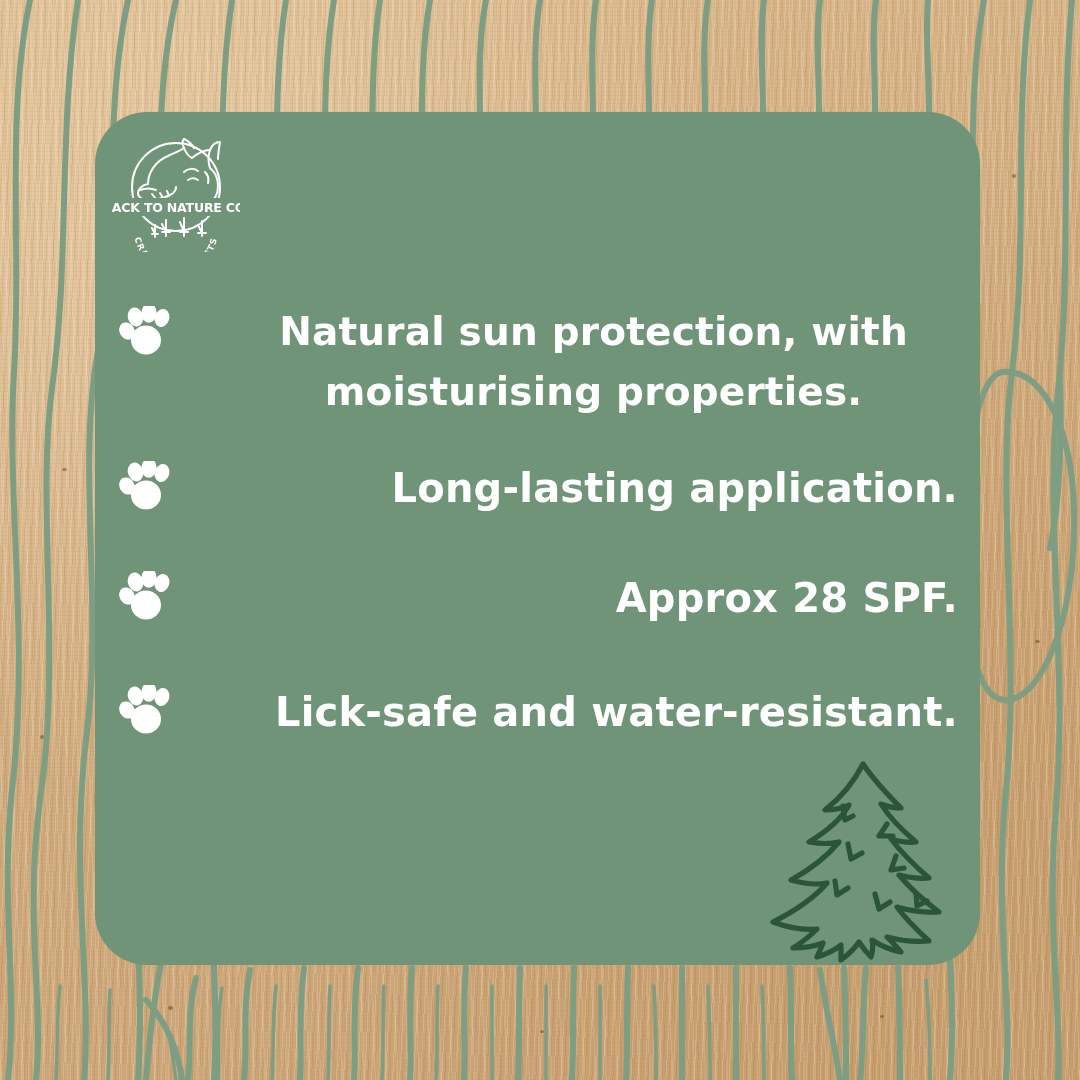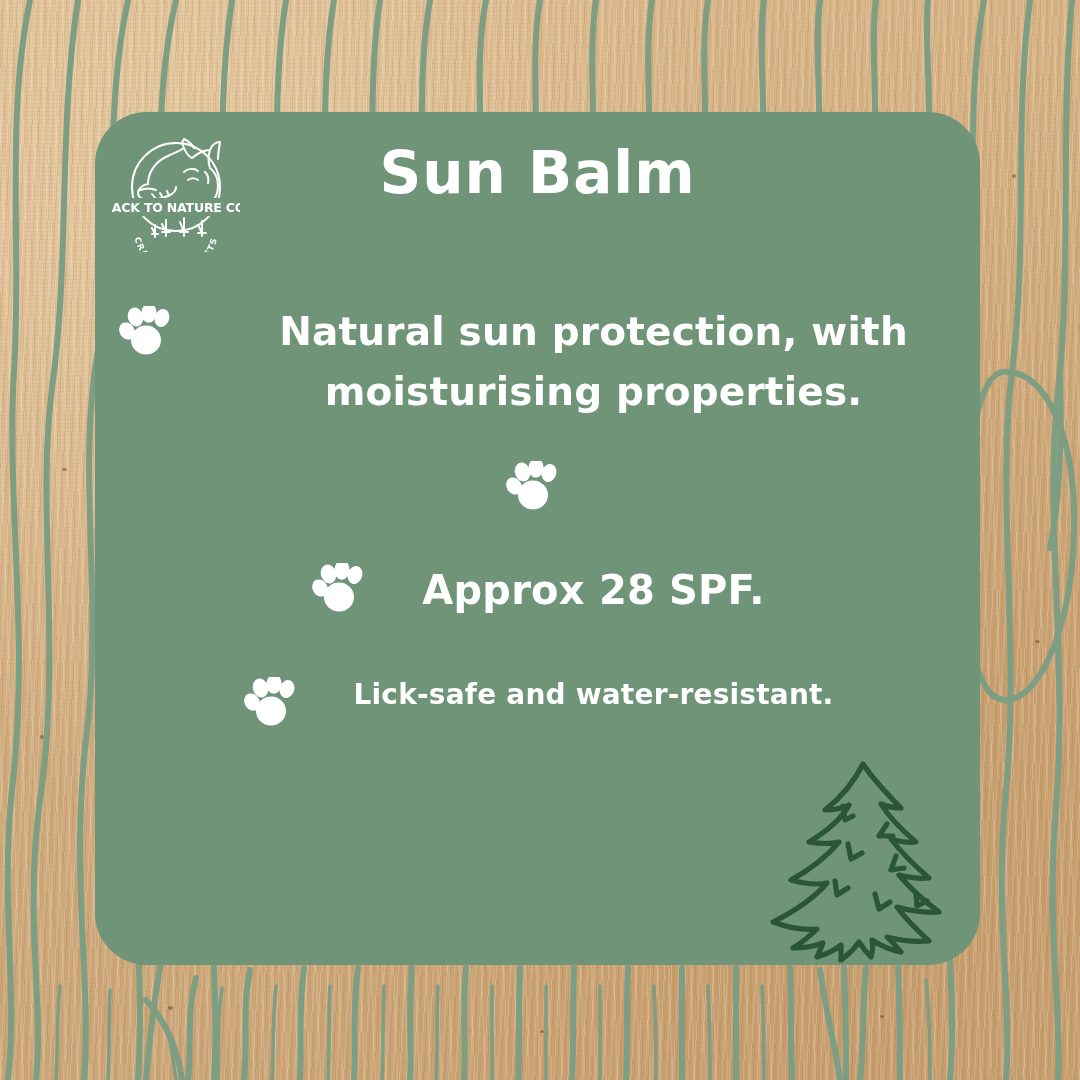--- a/index.html
+++ b/index.html
@@ -70,39 +70,39 @@
 
   
   #bullets{
     position:absolute;
     left:0; right:0; top:190px;
     padding:0 22px;
   }
   .bullet{
     display:flex;
     align-items:flex-start;
-    justify-content:center;
+    justify-content:space-between;
     color:#ffffff;
     margin-bottom:46px;
     gap:44px;
   }
   .paw{ flex:0 0 auto; margin-right:14px; margin-top:4px; }
   .btext{
     font-family:"DejaVu Sans", sans-serif;
     font-weight:700;
     font-size:40px;
     line-height:1.55;
     letter-spacing:.2px;
     text-align:center;
     max-width:760px;
   }
   #b1 .btext{ font-size:39px; }
   #b2 .btext{ font-size:40px; }
   #b3 .btext{ font-size:40px; }
-  #b4 .btext{ font-size:28px; }
+  #b4 .btext{ font-size:40px; }
 
   #b1{ margin-bottom:34px; }
   #b2{ margin-bottom:48px; }
   #b3{ margin-bottom:52px; }
   #b4{ margin-bottom:0; }
 
   
   #tree{ position:absolute; right:6px; bottom:-4px; width:215px; height:215px; }
 </style>
 </head>
@@ -226,21 +226,20 @@
       </g>
 
       <text x="64" y="80" text-anchor="middle" fill="#ffffff" font-family="DejaVu Sans, sans-serif" font-size="12.5" font-weight="700" letter-spacing="-0.2">BACK TO NATURE CO.</text>
 
       <path id="arcpath" d="M 22 98 A 42 42 0 0 0 106 98" fill="none"></path>
       <text fill="#ffffff" font-family="DejaVu Sans, sans-serif" font-size="8.5" font-weight="700" letter-spacing="1.4">
         <textPath href="#arcpath" startOffset="50%" text-anchor="middle">CRAFTED FOR PETS</textPath>
       </text>
     </svg>
 
-    <div id="title">Sun Balm</div>
 
     <div id="bullets">
 
       <div class="bullet" id="b1">
         <svg class="paw" width="54" height="50" viewBox="0 0 54 50">
           <ellipse cx="10" cy="25" rx="7.4" ry="9" fill="#fff" transform="rotate(-32 10 25)"></ellipse>
           <ellipse cx="18.5" cy="11" rx="7.6" ry="9.6" fill="#fff" transform="rotate(-16 18.5 11)"></ellipse>
           <ellipse cx="32" cy="7" rx="7.6" ry="9.8" fill="#fff" transform="rotate(2 32 7)"></ellipse>
           <ellipse cx="45" cy="12" rx="7.2" ry="9.2" fill="#fff" transform="rotate(18 45 12)"></ellipse>
           <ellipse cx="29" cy="34" rx="15" ry="14.5" fill="#fff"></ellipse>
@@ -249,20 +248,21 @@
       </div>
 
       <div class="bullet" id="b2">
         <svg class="paw" width="54" height="50" viewBox="0 0 54 50">
           <ellipse cx="10" cy="25" rx="7.4" ry="9" fill="#fff" transform="rotate(-32 10 25)"></ellipse>
           <ellipse cx="18.5" cy="11" rx="7.6" ry="9.6" fill="#fff" transform="rotate(-16 18.5 11)"></ellipse>
           <ellipse cx="32" cy="7" rx="7.6" ry="9.8" fill="#fff" transform="rotate(2 32 7)"></ellipse>
           <ellipse cx="45" cy="12" rx="7.2" ry="9.2" fill="#fff" transform="rotate(18 45 12)"></ellipse>
           <ellipse cx="29" cy="34" rx="15" ry="14.5" fill="#fff"></ellipse>
         </svg>
+        <div class="btext">Long-lasting application.</div>
       </div>
 
       <div class="bullet" id="b3">
         <svg class="paw" width="54" height="50" viewBox="0 0 54 50">
           <ellipse cx="10" cy="25" rx="7.4" ry="9" fill="#fff" transform="rotate(-32 10 25)"></ellipse>
           <ellipse cx="18.5" cy="11" rx="7.6" ry="9.6" fill="#fff" transform="rotate(-16 18.5 11)"></ellipse>
           <ellipse cx="32" cy="7" rx="7.6" ry="9.8" fill="#fff" transform="rotate(2 32 7)"></ellipse>
           <ellipse cx="45" cy="12" rx="7.2" ry="9.2" fill="#fff" transform="rotate(18 45 12)"></ellipse>
           <ellipse cx="29" cy="34" rx="15" ry="14.5" fill="#fff"></ellipse>
         </svg>

